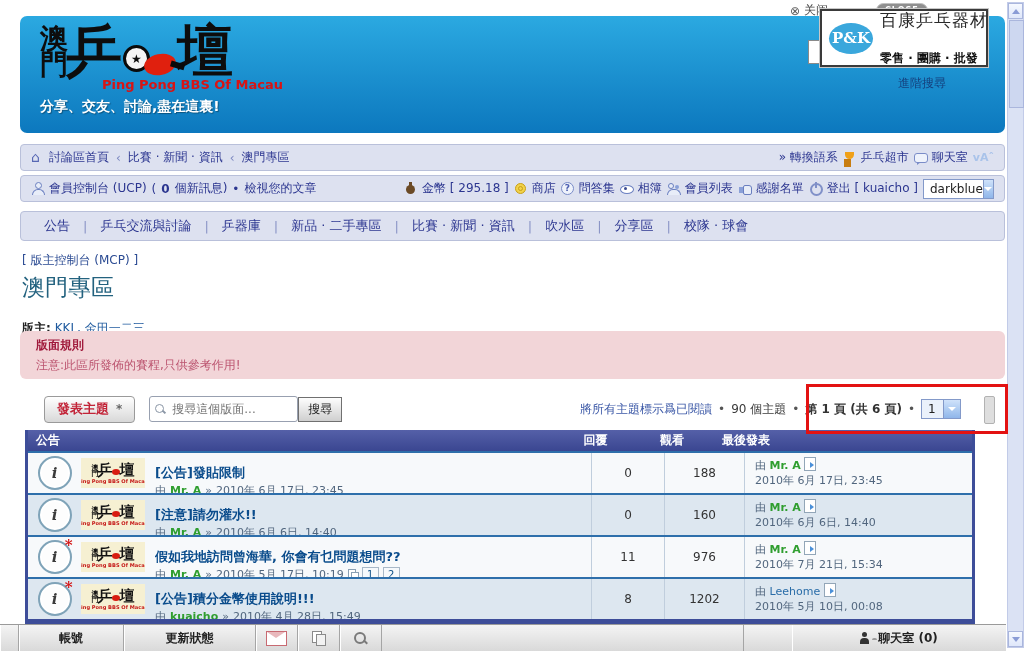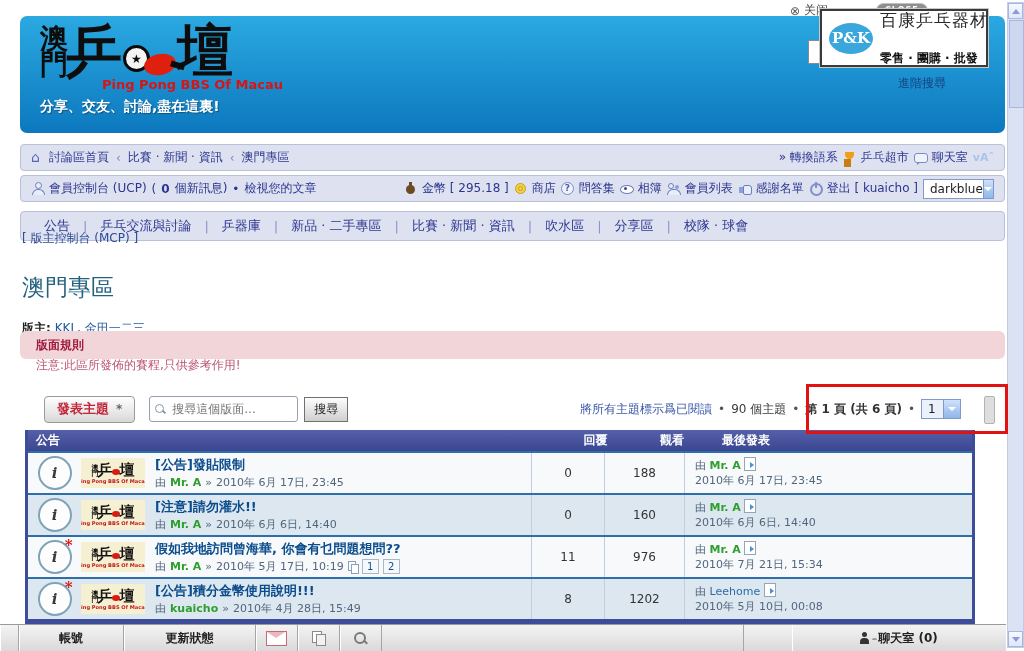--- a/index.html
+++ b/index.html
@@ -79,43 +79,43 @@
   
   .select{display:inline-flex;align-items:center;height:20px;background:#fff;border:1px solid #8399c9;
     font-size:12px;color:#222;padding-left:6px;box-sizing:border-box;}
   .select .arrow{width:16px;height:18px;margin-left:auto;background:linear-gradient(180deg,#cfe2fa,#8fb6ea);
     border-left:1px solid #8399c9;display:flex;align-items:center;justify-content:center;}
   .select .arrow::after{content:"";border-top:4px solid #fff;border-left:4px solid transparent;border-right:4px solid transparent;}
   .style-select{width:71px;}
   .page-select{width:40px;background:#eaf1fb;}
 
   
-  .mcp{position:absolute;left:22px;top:230px;font-size:12px;color:#2a4a92;}
+  .mcp{position:absolute;left:22px;top:252px;font-size:12px;color:#2a4a92;}
   .page-title{position:absolute;left:22px;top:272px;margin:0;font-size:23px;font-weight:normal;color:var(--title-teal,#23627F);}
   .mods{position:absolute;left:22px;top:308px;font-size:12px;color:#333;}
   .mods b{color:#222;}
   .mods a{color:#1f5a9e;text-align:center;}
-  .rules{position:absolute;left:20px;top:331px;width:985px;height:28px;box-sizing:border-box;background:var(--rules-bg,#F2D5D8);
+  .rules{position:absolute;left:20px;top:331px;width:985px;height:48px;box-sizing:border-box;background:var(--rules-bg,#F2D5D8);
     border-radius:6px;padding:6px 16px;}
   .rules-title{color:var(--rules-red,#A01A3C);font-weight:bold;font-size:12px;}
   .rules-body{color:#bc5570;font-size:12px;margin-top:3px;}
 
   
   .toolbar{position:absolute;left:36px;top:392px;width:985px;height:34px;display:flex;align-items:center;}
   .btn-newtopic{display:inline-flex;align-items:center;gap:7px;height:25px;padding:0 12px;border:1px solid #9a9a9a;
     border-radius:4px;background:linear-gradient(#ffffff,#d8d8d8);font-size:13px;font-weight:bold;color:var(--accent-red,#C22438);margin-left:8px;}
   .btn-star{color:#666;font-size:12px;font-weight:bold;}
   .search-wrap{display:inline-flex;align-items:center;height:24px;margin-left:14px;border:1px solid #98a0b0;background:#fff;
     padding:0 5px;border-radius:3px;}
   .icon-mag-sm{display:inline-block;width:11px;height:11px;position:relative;margin-right:4px;}
   .icon-mag-sm::before{content:"";position:absolute;left:0;top:0;width:7px;height:7px;border:1px solid #8a96a6;border-radius:50%;}
   .icon-mag-sm::after{content:"";position:absolute;left:7px;top:7px;width:4px;height:2px;background:#8a96a6;transform:rotate(45deg);}
   .search-wrap input{border:0;outline:0;font-size:12px;width:118px;color:#444;background:transparent;
     font-family:"DejaVu Sans","Liberation Sans",sans-serif;}
-  .btn-search{height:25px;margin-left:6px;border:1px solid #707070;background:linear-gradient(#fdfdfd,#cfcfcf);
+  .btn-search{height:25px;border:1px solid #707070;background:linear-gradient(#fdfdfd,#cfcfcf);
     font-size:12px;padding:0 9px;color:#222;text-align:right;}
   .pagination{position:absolute;right:60px;top:7px;display:flex;align-items:center;gap:6px;font-size:12px;color:#3a3a3a;white-space:nowrap;}
   .pagination a{color:#3a57a6;}
   .pagination .dot{color:#555;}
   .pg-strong{font-weight:bold;color:#333;}
   .mini-scroll{position:absolute;left:948px;top:4px;width:9px;height:26px;background:#dedede;border:1px solid #b2b2b2;border-radius:2px;}
   .red-annotation{position:absolute;left:806px;top:384px;width:196px;height:44px;border:3px solid var(--annotation-red,#E31212);z-index:40;}
 
   
   .topic-table{position:absolute;left:25px;top:430px;width:950px;box-sizing:border-box;
@@ -125,24 +125,24 @@
     color:#fff;font-weight:bold;font-size:12px;}
   .th-left{flex:1;padding-left:8px;}
   .th-replies{width:73px;text-align:center;}
   .th-views{width:80px;text-align:center;}
   .th-last{width:260px;padding-left:10px;box-sizing:border-box;}
   .row{display:flex;height:42px;border-top:2px solid var(--row-sep,#2E6FAB);box-sizing:border-box;}
   .row.odd{background:#f7f9fb;}
   .row.even{background:var(--row-alt,#DDE7F0);}
   .c-icon{width:53px;display:flex;align-items:center;justify-content:center;}
   .c-logo{width:74px;display:flex;align-items:center;}
-  .c-main{flex:1;padding-top:4px;overflow:hidden;}
+  .c-main{flex:1;padding-top:12px;overflow:hidden;}
   .c-replies{width:73px;display:flex;align-items:center;justify-content:center;font-size:12px;color:#333;border-left:1px solid #c0cedd;box-sizing:border-box;}
   .c-views{width:80px;display:flex;align-items:center;justify-content:center;font-size:12px;color:#333;border-left:1px solid #c0cedd;box-sizing:border-box;}
-  .c-last{width:288px;border-left:1px solid #c0cedd;padding:4px 0 0 10px;font-size:11px;color:var(--byline,#51667E);box-sizing:border-box;line-height:15px;}
+  .c-last{width:228px;border-left:1px solid #c0cedd;padding:4px 0 0 10px;font-size:11px;color:var(--byline,#51667E);box-sizing:border-box;line-height:15px;}
   .t-title{display:block;font-size:13px;font-weight:bold;color:var(--topic-blue,#0A4C8C);line-height:15px;}
   .t-by{font-size:11px;color:var(--byline,#51667E);margin-top:3px;display:flex;align-items:center;gap:4px;}
   .author-green{color:var(--author-green,#2F9E2F);font-weight:bold;}
   .author-blue{color:var(--author-link,#2A6DA8);font-weight:normal;}
   .info-circle{width:30px;height:30px;border:2px solid #7fa3b8;border-radius:50%;background:#fdfdfd;
     box-shadow:inset 0 0 0 2px #fff;display:flex;align-items:center;justify-content:center;
     font-family:"DejaVu Serif","Liberation Serif",serif;font-style:italic;font-weight:bold;font-size:15px;color:#3a3a3a;position:relative;}
   .info-star{position:absolute;top:-6px;right:-3px;color:#d31414;font-size:15px;font-weight:bold;}
   .mini-logo{width:64px;height:30px;background:#f6f0d2;display:flex;flex-direction:column;align-items:center;justify-content:center;overflow:hidden;}
   .ml-row{display:flex;align-items:flex-end;line-height:1;}

